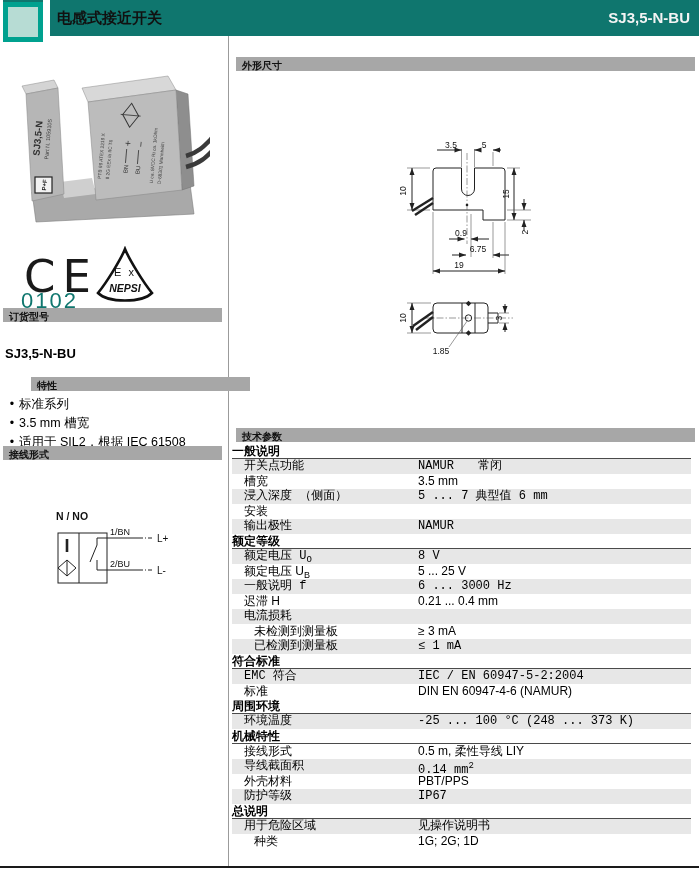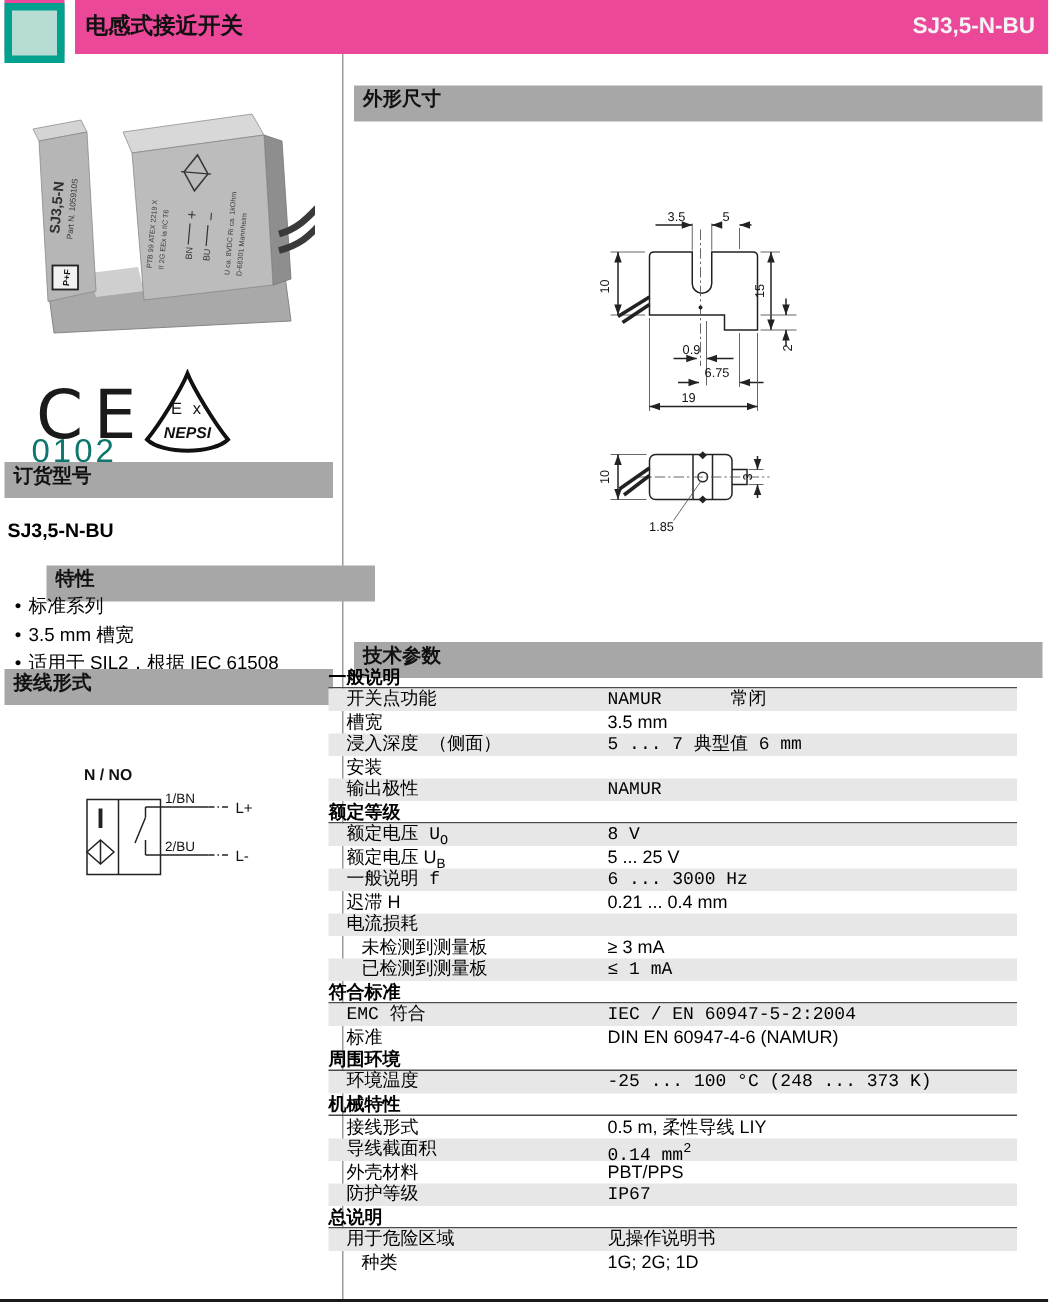--- a/index.html
+++ b/index.html
@@ -1,50 +1,50 @@
 <!DOCTYPE html>
 <html><head>
 <meta charset="utf-8">
 <style>
   html,body{margin:0;padding:0;background:#fff;}
   #page{position:relative;width:699px;height:870px;background:#fff;overflow:hidden;
         font-family:"Liberation Sans","DejaVu Sans",sans-serif;color:#000;}
   .abs{position:absolute;}
   
-  #topbar{left:0;top:0;width:699px;height:36px;background:#ec4899;}
+  #topbar{left:0;top:0;width:699px;height:36px;background:#0f766e;}
   #topbar .title{position:absolute;left:57px;top:0;line-height:36px;font-weight:bold;font-size:15px;color:#111;}
   #topbar .model{position:absolute;right:9px;top:0;line-height:36px;font-weight:bold;font-size:15px;color:#f4f4f4;}
   #teal-gap{left:43px;top:0;width:7px;height:36px;background:#fff;}
   #teal-left{left:0;top:0;width:3px;height:43px;background:#fff;}
   #tealbox{left:3px;top:2px;width:40px;height:40px;background:#b7dcd4;border:5px solid #00a18f;box-sizing:border-box;}
   
   #vline{left:228px;top:36px;width:1px;height:830px;background:#9b9b9b;}
   #bottomline{left:0;top:866px;width:699px;height:2px;background:#1a1a1a;}
   
-  .secbar{background:#a7a7a7;font-weight:bold;font-size:13px;height:24px;line-height:18px;
+  .secbar{background:#a7a7a7;font-weight:bold;font-size:10px;height:14px;line-height:18px;
           padding-left:6px;box-sizing:border-box;color:#111;}
   .lbar{left:3px;width:219px;}
   .rbar{left:236px;width:459px;}
   
   #order-model{left:5px;top:346px;font-weight:bold;font-size:13px;}
   #features-list{left:5px;top:395px;width:218px;font-size:12.5px;}
   .feat{display:flex;line-height:19px;}
   .feat .bullet{width:14px;text-align:center;}
   
   #ce-mark{left:24px;top:250px;font-size:45px;letter-spacing:7px;color:#1a1a1a;font-family:"DejaVu Sans",sans-serif;}
   #ce-number{left:21px;top:288px;font-size:22px;letter-spacing:2px;color:#0f766e;}
   
-  #tech-table{left:219px;top:444px;width:459px;font-size:12px;}
+  #tech-table{left:232px;top:444px;width:459px;font-size:12px;}
   .tgroup{font-weight:bold;height:15px;line-height:14px;border-bottom:1px solid #4a4a4a;box-sizing:border-box;white-space:nowrap;}
   .trow{display:flex;height:15px;line-height:15px;}
   .trow.g{background:#e7e7e7;font-family:Liberation Mono, monospace;}
   .trow .tl{width:186px;padding-left:12px;box-sizing:border-box;white-space:nowrap;}
   .trow.i2 .tl{padding-left:22px;}
   .trow .tv{flex:1;white-space:nowrap;}
-  .trow .v2{margin-left:46px;}
+  .trow .v2{margin-left:24px;}
   sub,sup{font-size:9px;}
   
   svg text{font-family:"Liberation Sans","DejaVu Sans",sans-serif;}
   .dln{stroke:#222;stroke-width:1;fill:none;}
   .thin{stroke:#555;stroke-width:0.6;fill:none;}
   .dtxt{font-size:8.5px;fill:#111;}
 </style>
 </head>
 <body>
 

